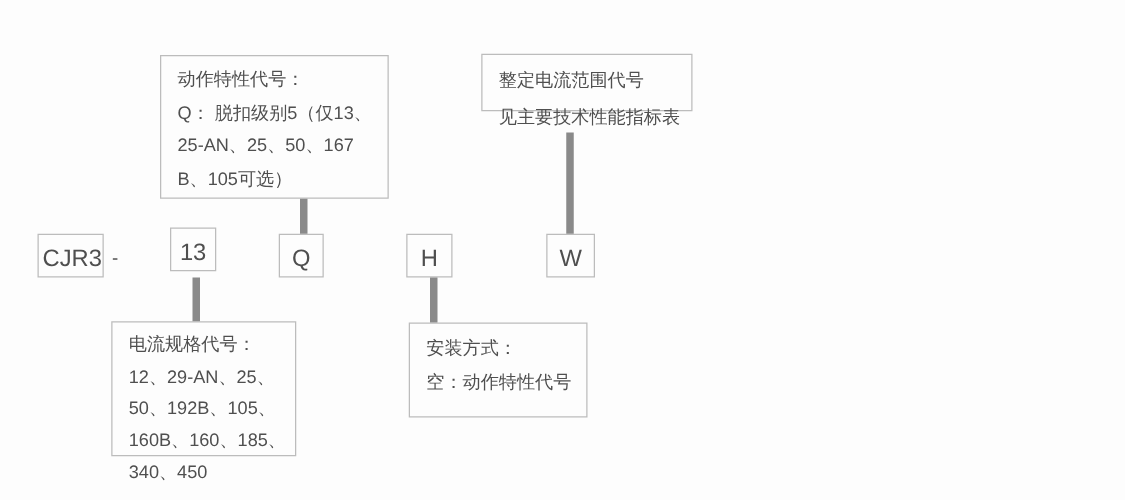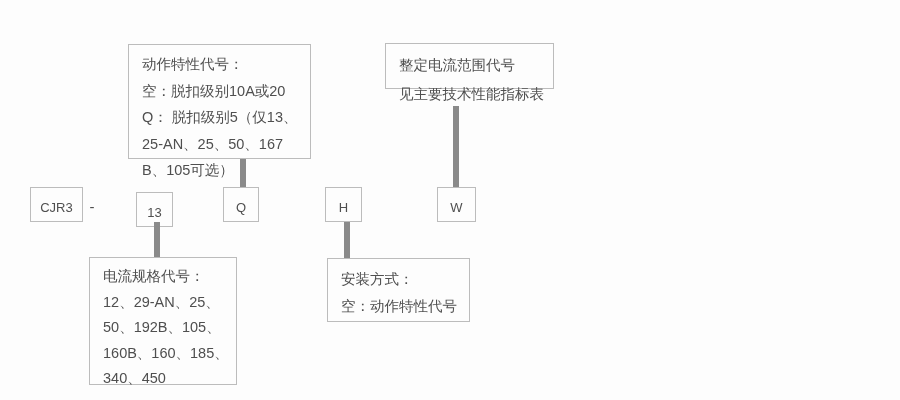--- a/index.html
+++ b/index.html
@@ -25,65 +25,64 @@
     background: var(--bg);
     font-size: 14.5px;
     color: var(--text);
   }
   .callout .ln { white-space: nowrap; }
   .code-box {
     position: absolute;
     border: 1px solid var(--border);
     background: var(--bg);
     text-align: center;
-    font-size: 13px;
+    font-size: 19px;
     color: var(--text);
   }
   .vline {
     position: absolute;
     width: 1px;
     background: var(--line);
   }
   .dash {
     position: absolute;
     font-size: 15px;
     color: var(--text);
   }
 
   
   #callout-action   { left: 122px; top: 38px;  width: 183px; height: 115px; padding: 6px 10px; }
   #callout-action .ln { line-height: 20.5px; }
   #callout-range    { left: 379px; top: 37px;  width: 169px; height: 46px;  padding: 7px 10px; }
   #callout-range .ln { line-height: 23px; }
-  #callout-spec     { left: 83px;  top: 251px; width: 148px; height: 128px; padding: 6px 10px; }
+  #callout-spec     { left: 83px;  top: 251px; width: 148px; height: 108px; padding: 6px 10px; }
   #callout-spec .ln { line-height: 19.5px; }
-  #callout-mount    { left: 321px; top: 252px; width: 143px; height: 64px;  padding: 7px 10px; }
+  #callout-mount    { left: 321px; top: 252px; width: 143px; height: 76px;  padding: 7px 10px; }
   #callout-mount .ln { line-height: 21px; }
 
   #box-prefix { left: 24px;  top: 181px; width: 53px; height: 35px; line-height: 33px; }
-  #box-13     { left: 130px; top: 186px; width: 37px; height: 35px; line-height: 33px; }
+  #box-13     { left: 130px; top: 176px; width: 37px; height: 35px; line-height: 33px; }
   #box-q      { left: 217px; top: 181px; width: 36px; height: 35px; line-height: 33px; }
   #box-h      { left: 319px; top: 181px; width: 37px; height: 35px; line-height: 33px; }
   #box-w      { left: 431px; top: 181px; width: 39px; height: 35px; line-height: 33px; }
 
   #sep-dash { left: 80px; top: 181px; width: 12px; height: 35px; line-height: 33px; text-align: center; }
 
   #conn-13 { left: 148px; top: 216px; height: 35px; } 
   #conn-q  { left: 234px; top: 153px; height: 28px; } 
   #conn-h  { left: 338px; top: 216px; height: 36px; } 
   #conn-w  { left: 447px; top: 100px; height: 81px; } 
 </style>
 </head>
 <body>
 
 <div class="canvas">
 
   <div class="callout" id="callout-action">
     <div class="ln">动作特性代号：</div>
-    <div class="ln">空：脱扣级别10A或20</div>
     <div class="ln">Q： 脱扣级别5（仅13、</div>
     <div class="ln">25-AN、25、50、167</div>
     <div class="ln">B、105可选）</div>
   </div>
 
   <div class="callout" id="callout-range">
     <div class="ln">整定电流范围代号</div>
     <div class="ln">见主要技术性能指标表</div>
   </div>
 

